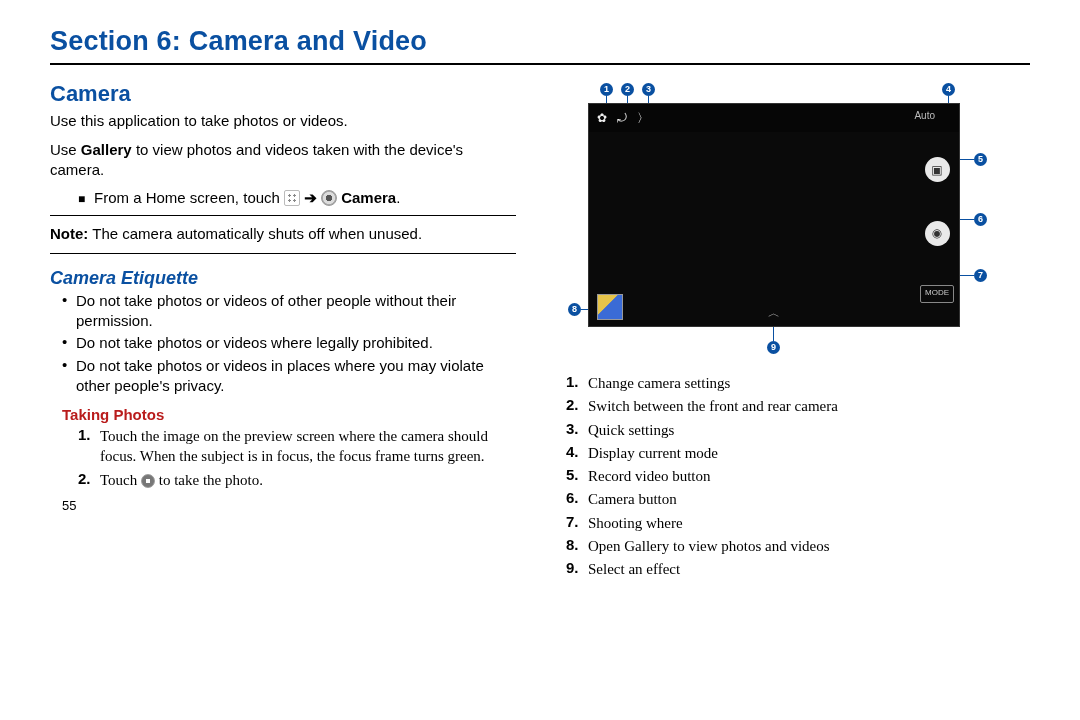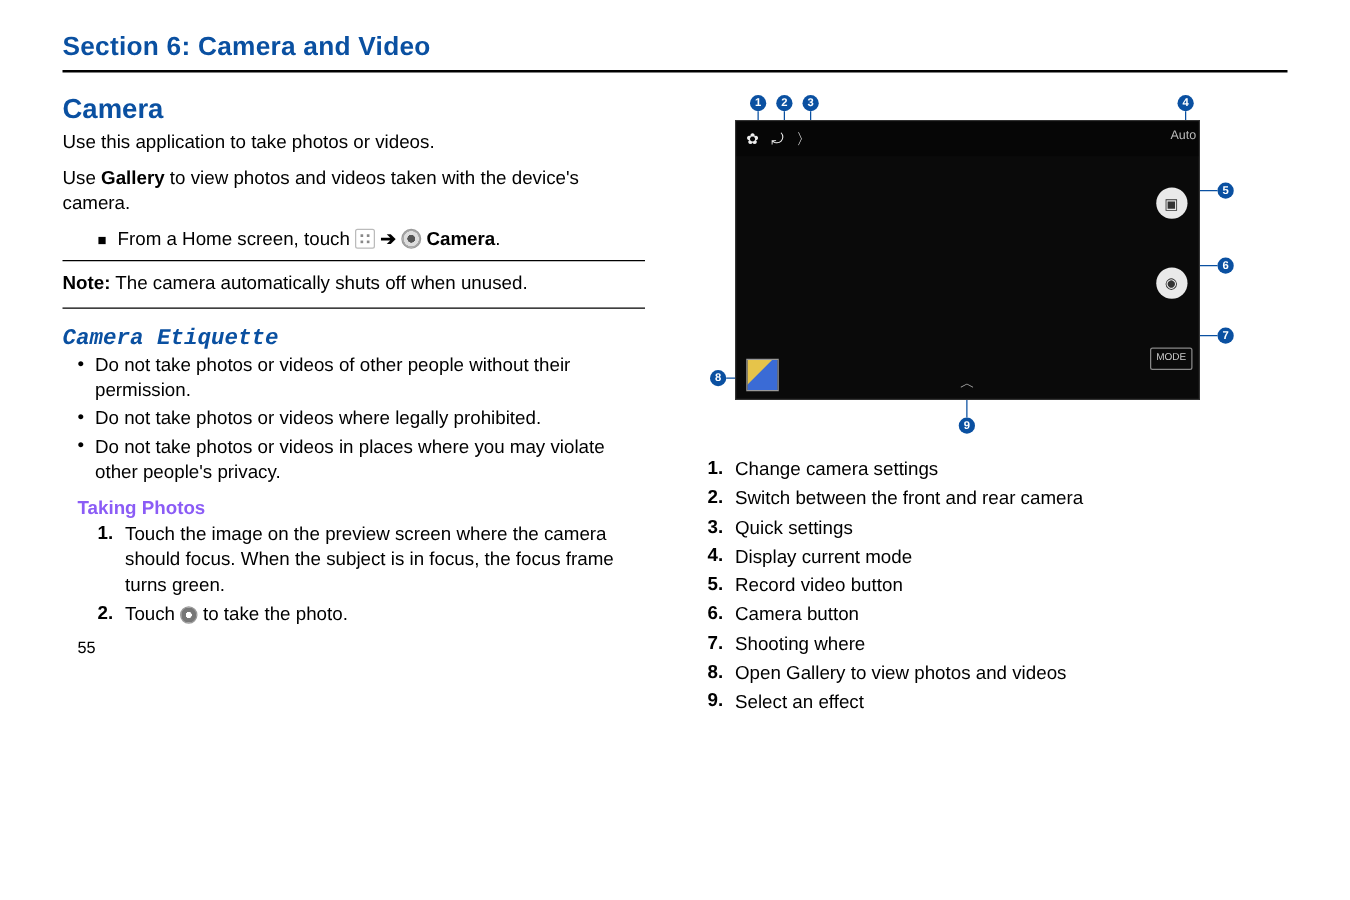--- a/index.html
+++ b/index.html
@@ -9,21 +9,21 @@
     color: #000;
     width: 1080px;
     height: 720px;
     box-sizing: border-box;
     padding: 26px 50px 12px 50px;
     background: #fff;
   }
   .section-title {
     color: #0a50a1;
     font-weight: bold;
-    font-size: 21px;
+    font-size: 27px;
     border-bottom: 2px solid #000;
     padding-bottom: 6px;
     margin-bottom: 14px;
     letter-spacing: 0.2px;
   }
   .columns {
     display: flex;
     gap: 48px;
   }
   .col {
@@ -35,24 +35,23 @@
     font-weight: bold;
     font-size: 22px;
     margin: 2px 0 4px;
   }
   .h3 {
     color: #0a50a1;
     font-style: italic;
     font-weight: bold;
     font-size: 18px;
     margin: 14px 0 2px;
-    font-family: Liberation Mono, monospace;
   }
   .h4 {
-    color: #8b5cf6;
+    color: #b91c1c;
     font-weight: bold;
     font-size: 15px;
     margin: 10px 0 2px 12px;
   }
   p { margin: 2px 0 8px; line-height: 1.38; }
   .rule { border-top: 1px solid #000; margin: 8px 0; }
   .step {
     display: flex;
     align-items: baseline;
     margin: 3px 0 3px 28px;
@@ -71,21 +70,21 @@
   .bul .dot {
     width: 14px;
     flex-shrink: 0;
   }
   .bul .body { flex: 1; line-height: 1.35; }
   .ol-item {
     display: flex;
     margin: 3px 0 3px 28px;
   }
   .ol-item .num { width: 22px; flex-shrink: 0; font-weight: bold; }
-  .ol-item .body { flex: 1; line-height: 1.35; }
+  .ol-item .body { flex: 1; line-height: 1.35; font-family: Liberation Serif, serif; }
   .bold { font-weight: bold; }
   .pagenum { font-size: 13px; margin-top: 8px; margin-left: 12px; }
   .inline-icon {
     display: inline-block;
     width: 16px;
     height: 16px;
     vertical-align: -3px;
     background: #e6e6e6;
     border: 1px solid #9a9a9a;
     border-radius: 2px;
@@ -146,21 +145,21 @@
     display: flex;
     align-items: center;
     padding: 0 8px;
     gap: 10px;
     background: rgba(0,0,0,0.4);
   }
   .topbar .glyph { color: #eee; font-size: 12px; }
   .auto-label {
     position: absolute;
     top: 6px;
-    right: 2px;
+    right: 24px;
     color: #bbb;
     font-size: 10px;
   }
   .rightbar {
     position: absolute;
     right: 0;
     top: 30px;
     bottom: 0;
     width: 44px;
     display: flex;

